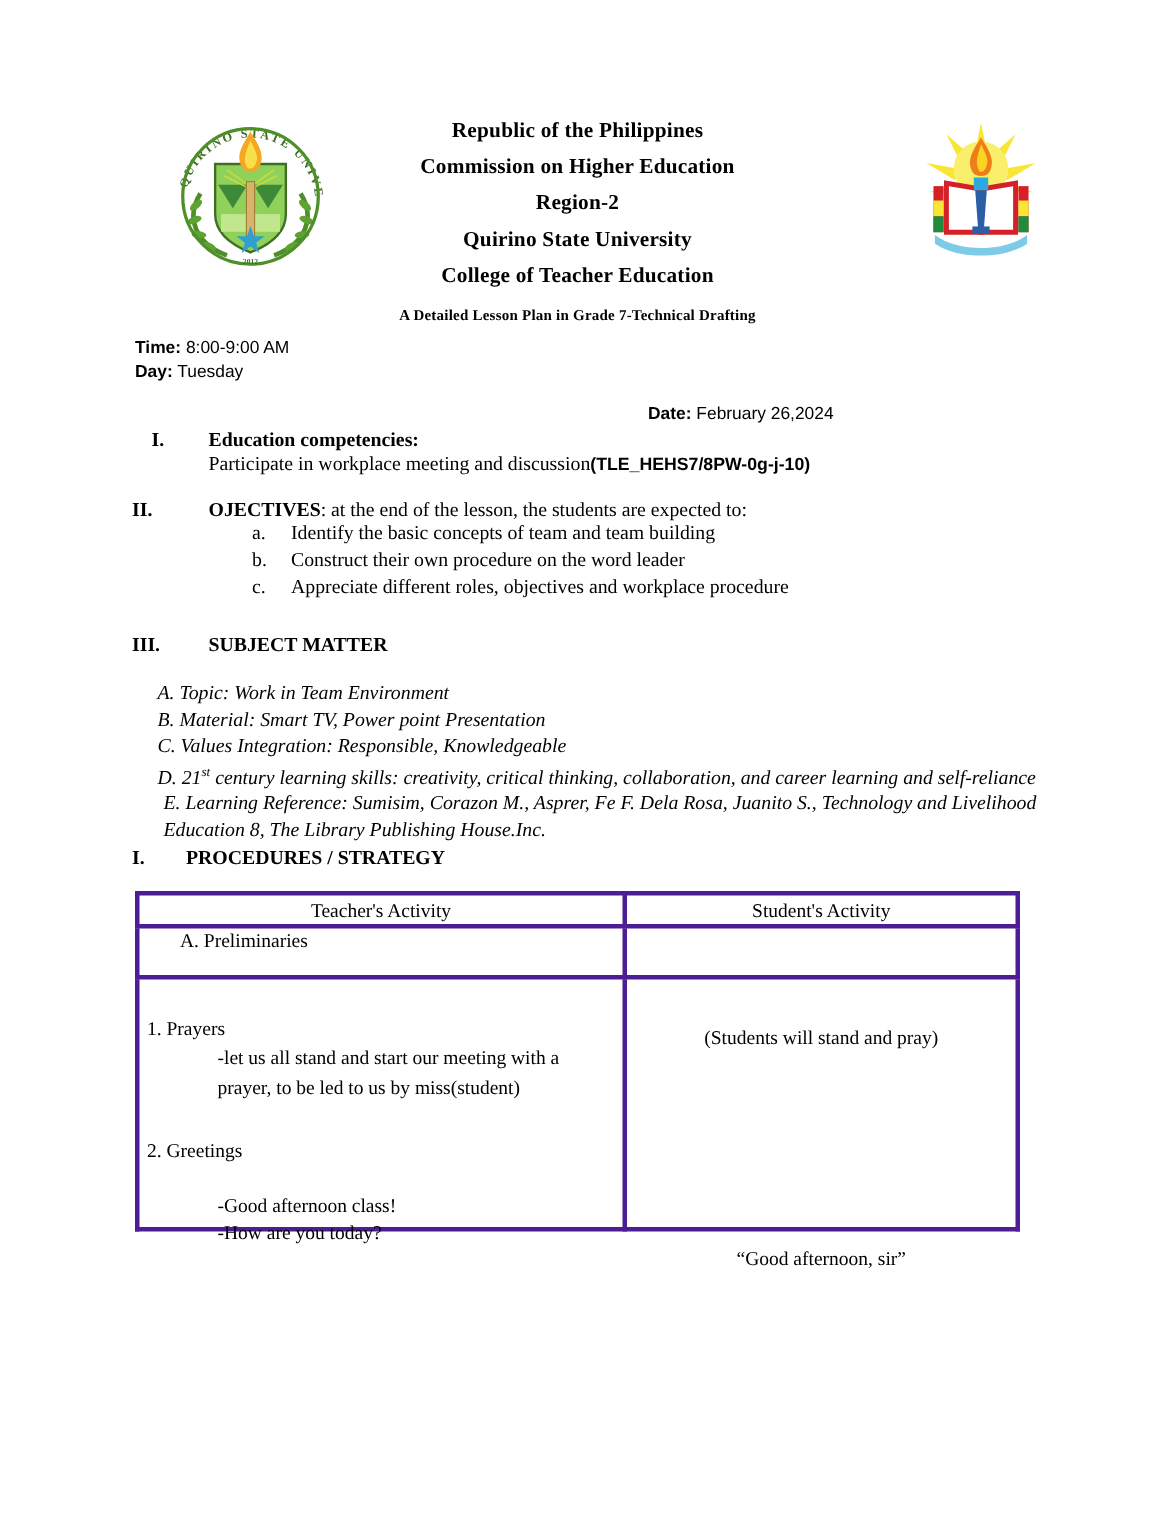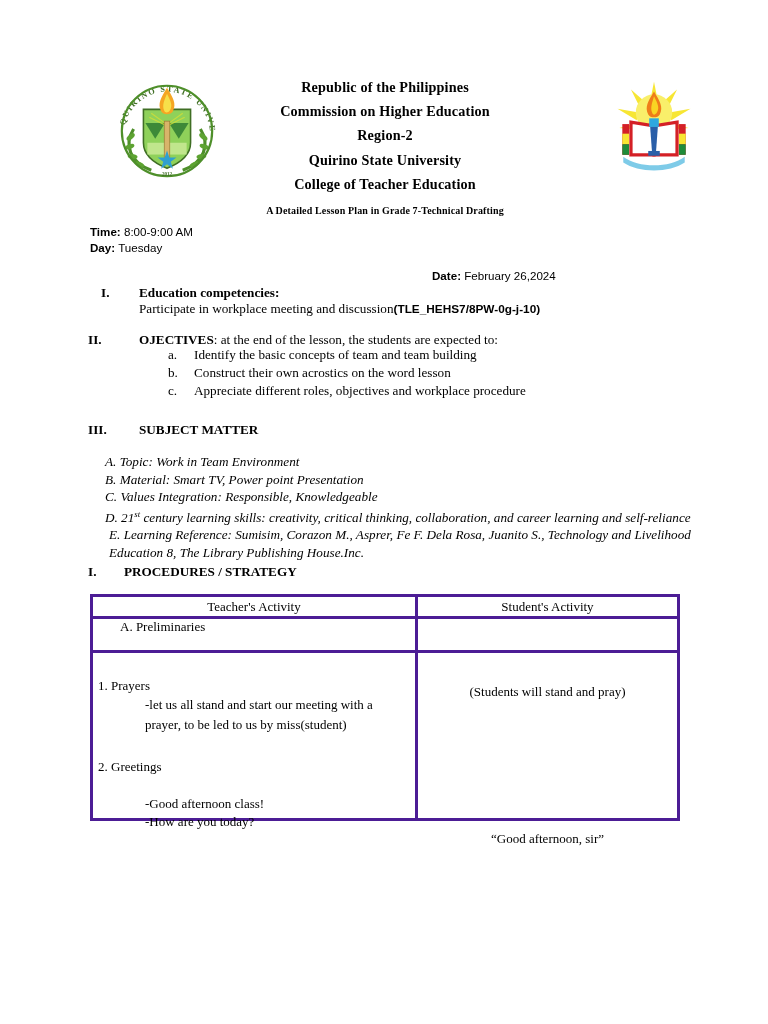--- a/index.html
+++ b/index.html
@@ -321,21 +321,21 @@
   <div class="sec s2">
     <span class="numeral">II.</span>
     <span class="t"><span class="sec-title">OJECTIVES</span><span>:  at the end of the lesson, the students are expected to:</span></span>
     <ol>
       <li>
         <span class="mk">a.</span>
         <span>Identify the basic concepts of team and team building</span>
       </li>
       <li>
         <span class="mk">b.</span>
-        <span>Construct their own acrostics on the word lesson</span>
+        <span>Construct their own procedure on the word leader</span>
       </li>
       <li>
         <span class="mk">c.</span>
         <span>Appreciate different roles, objectives and workplace procedure</span>
       </li>
     </ol>
   </div>
 
   <div class="sec s3">
     <span class="numeral">III.</span>

